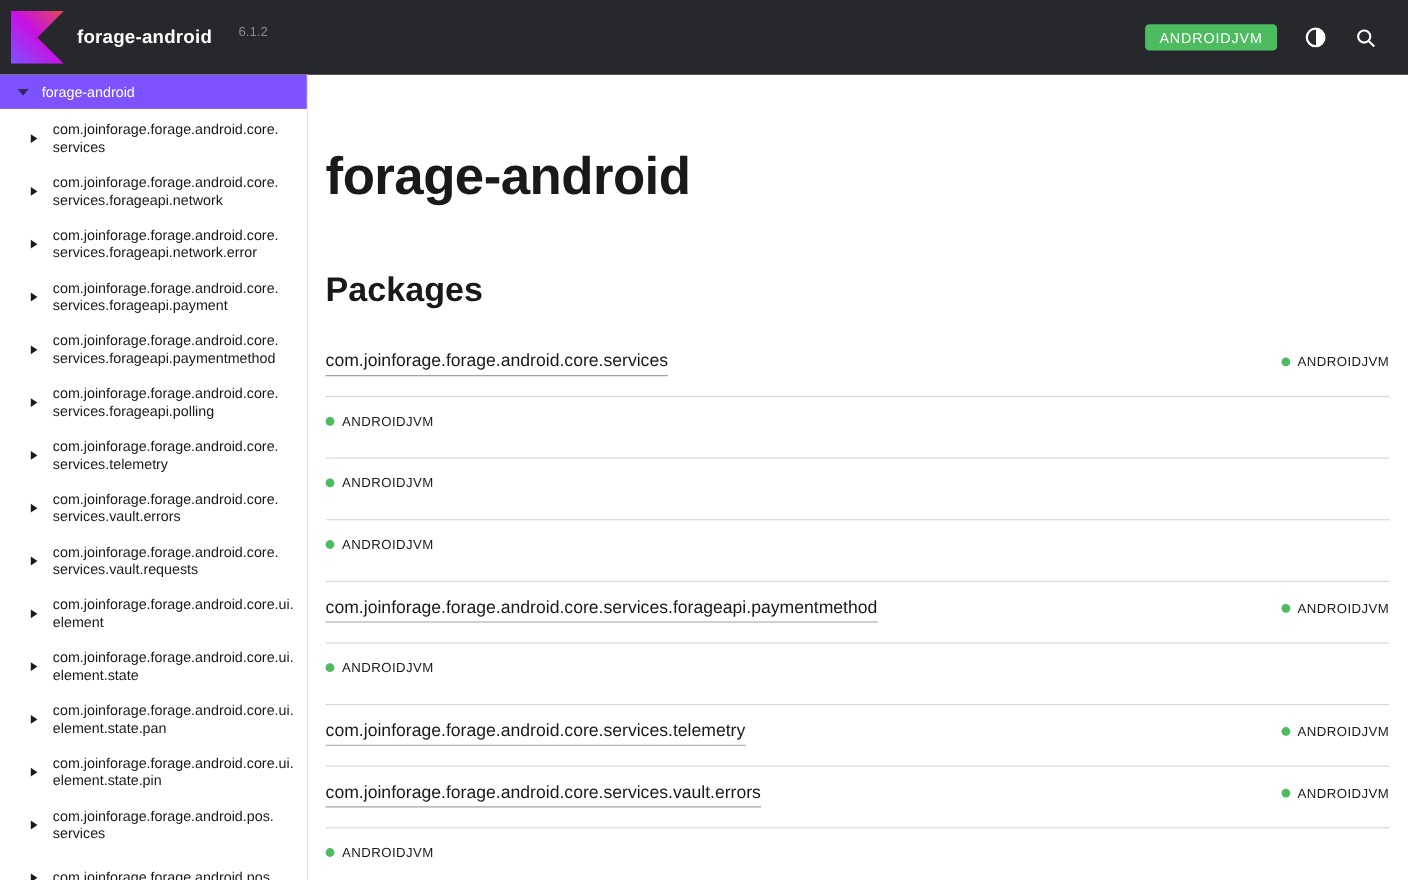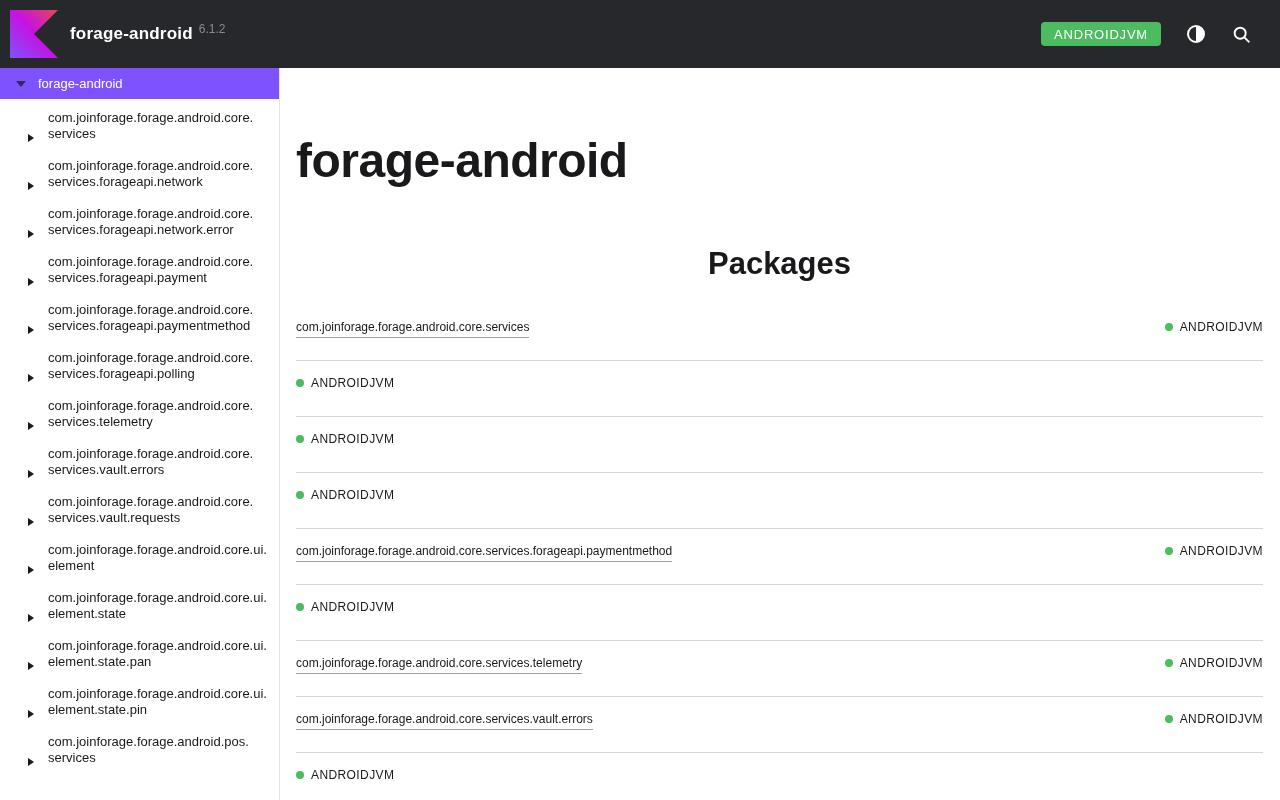--- a/index.html
+++ b/index.html
@@ -16,21 +16,21 @@
     display: flex; align-items: center; justify-content: space-between;
     padding: 0 28px 0 10px;
   }
   .brand { display: flex; align-items: center; cursor: pointer; }
   .brand-logo { width: 48px; height: 48px; display: block; }
   .brand-title {
     color: #ffffff; font-size: 17px; font-weight: 700;
     letter-spacing: 0.2px; margin-left: 12px;
   }
   .brand-version {
-    color: #8a8a8f; font-size: 12px; margin-left: 6px;
+    color: #8a8a8f; font-size: 12px; margin-left: 24px;
     transform: translateY(-5px); display: inline-block;
   }
   .header-controls { display: flex; align-items: center; }
   button { background: none; border: none; padding: 0; cursor: pointer; font-family: inherit; }
   .platform-filter {
     background: #4dbb5f; color: #ffffff;
     font-size: 13px; letter-spacing: 0.8px;
     height: 24px; padding: 0 13px; border-radius: 4px;
     display: inline-flex; align-items: center;
   }
@@ -55,49 +55,49 @@
     display: flex; align-items: center; font-size: 13px;
     padding-left: 16px; cursor: pointer;
   }
   .caret-down {
     width: 0; height: 0; margin-right: 12px;
     border-left: 5px solid transparent; border-right: 5px solid transparent;
     border-top: 6px solid rgba(25,25,28,0.72);
   }
   .side-list { list-style: none; margin: 0; padding: 11px 0 0 28px; }
   .side-item {
-    display: flex; align-items: flex-end; min-height: 32px;
+    display: flex; align-items: center; min-height: 32px;
     margin-bottom: 16px; cursor: pointer;
   }
   .caret-right {
     width: 0; height: 0; flex: 0 0 auto; margin-right: 14px;
     border-top: 4px solid transparent; border-bottom: 4px solid transparent;
     border-left: 6px solid #19191c;
   }
   .side-label { font-size: 13px; line-height: 16px; color: #19191c; width: 214px; }
   .side-label .ln { display: block; }
 
   
   .main { flex: 1 1 auto; padding: 0 17px 0 16px; overflow: hidden; }
   .page-title {
     font-size: 48px; line-height: 55px; font-weight: 700;
     letter-spacing: -0.5px; margin: 65px 0 0 0; color: #19191c;
   }
   .packages-heading {
     font-size: 31px; line-height: 37px; font-weight: 700;
-    margin: 57px 0 0 0; color: #19191c; text-align: center;
+    margin: 57px 0 0 0; color: #19191c;
   }
   .pkg-rows { margin-top: 23px; }
   .pkg-row {
     height: 56px; border-bottom: 1px solid #d6d6d8;
     display: flex; justify-content: space-between; align-items: baseline;
     padding-top: 15px;
   }
   .pkg-link {
-    font-size: 12px; color: #19191c; text-decoration: none;
+    font-size: 16px; color: #19191c; text-decoration: none;
     border-bottom: 1px solid rgba(25,25,28,0.4); padding-bottom: 3px;
   }
   .platform-tag {
     display: inline-flex; align-items: center;
     font-size: 12px; letter-spacing: 0.4px; color: #19191c;
   }
   .platform-dot {
     width: 8px; height: 8px; border-radius: 50%;
     background: #4dbb5f; margin-right: 7px; display: inline-block;
   }

